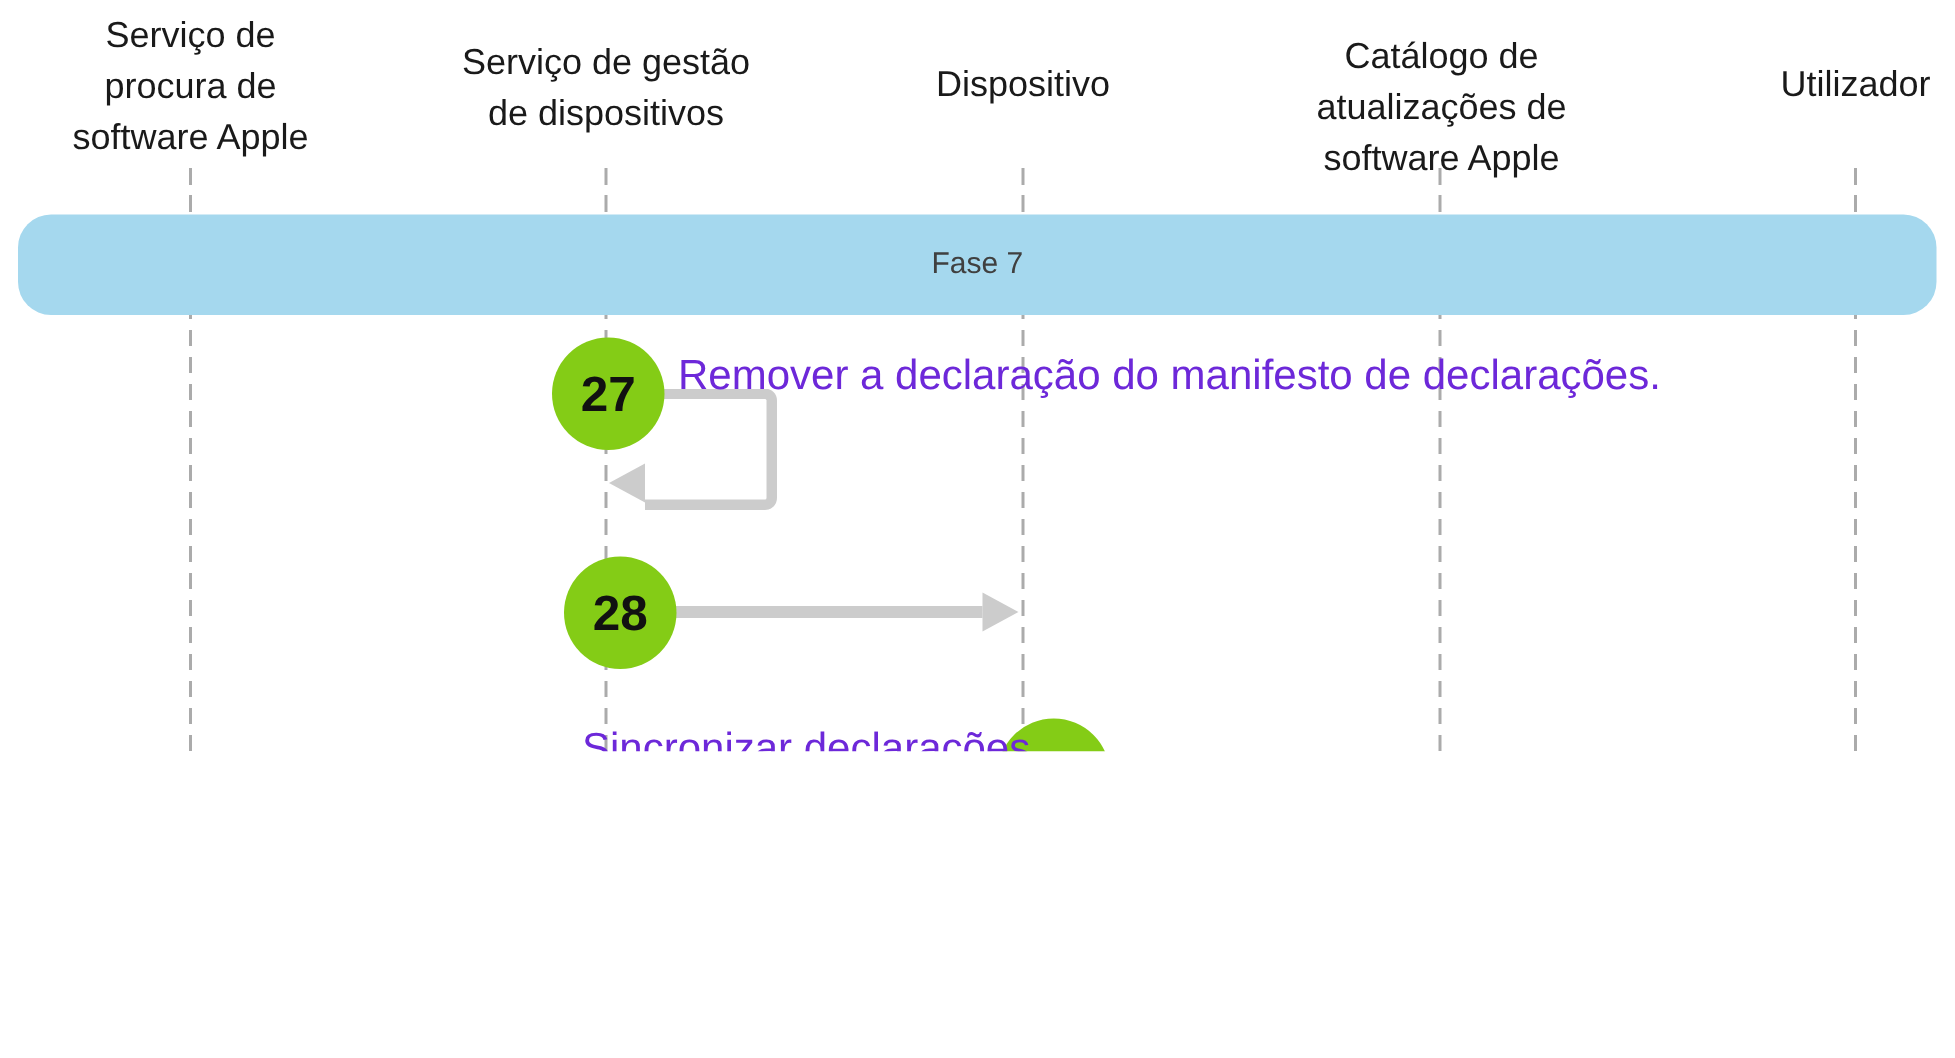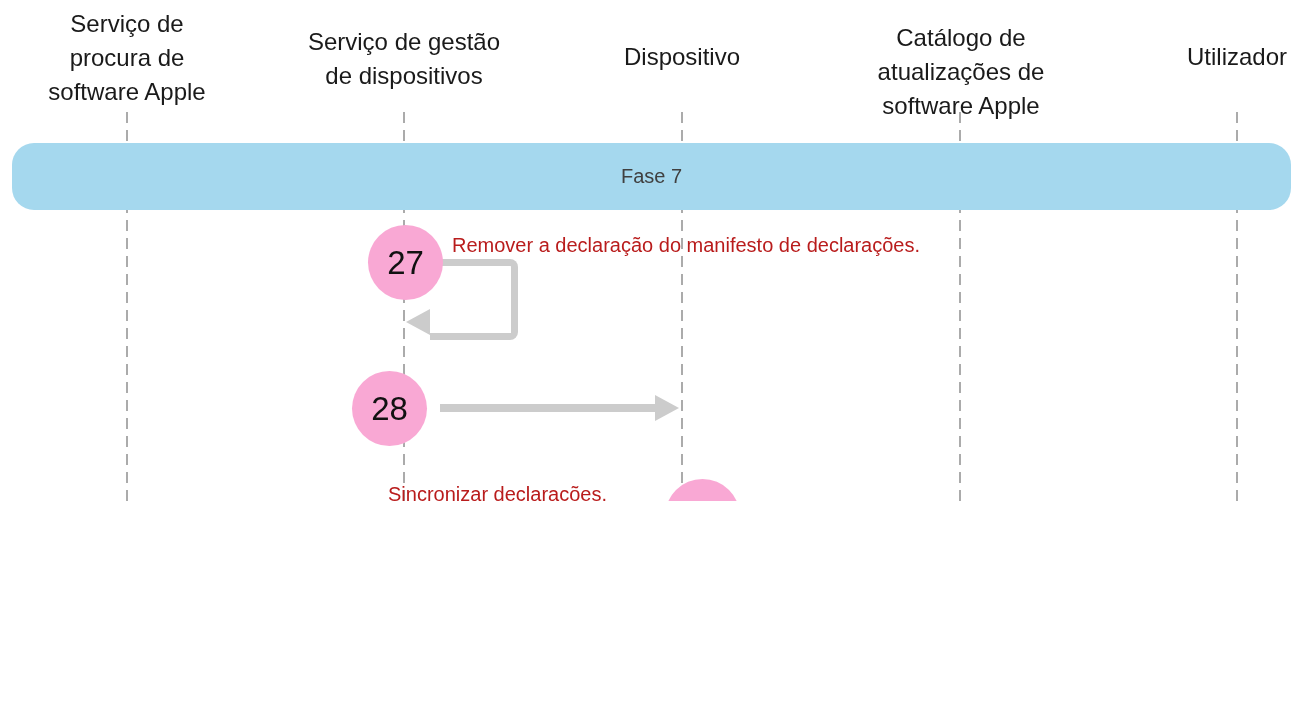--- a/index.html
+++ b/index.html
@@ -63,31 +63,32 @@
     position:absolute;width:0;height:0;
     border-top:13px solid transparent;
     border-bottom:13px solid transparent;
     border-left:24px solid #cccccc;
     z-index:3;
   }
   .circle{
     position:absolute;
     width:75px;height:75px;
     border-radius:50%;
-    background:#f9a8d4;
+    background:#84cc16;
     display:flex;align-items:center;justify-content:center;
     font-size:33px;
     color:#111;
     z-index:4;
+    font-weight:bold;
   }
   .step-label{
     position:absolute;
-    font-size:20px;
+    font-size:28px;
     white-space:nowrap;
-    color:#b91c1c;
+    color:#6d28d9;
     z-index:5;
   }
 </style>
 </head>
 <body>
 
 <div id="canvas">
 
   <div class="lifeline" style="left:126px"></div>
   <div class="lifeline" style="left:403px"></div>
@@ -112,21 +113,21 @@
 
   <div class="loop" style="left:430px;top:259px;width:81px;height:67px"></div>
   <div class="arrowhead-left" style="left:406px;top:309px"></div>
   <div class="circle" style="left:368px;top:225px">
     <span>27</span>
   </div>
   <div class="step-label" style="left:452px;top:234px">Remover a declaração do manifesto de declarações.</div>
 
   <div class="arrow-line" style="left:440px;top:404px;width:215px"></div>
   <div class="arrowhead-right" style="left:655px;top:395px"></div>
-  <div class="circle" style="left:352px;top:371px">
+  <div class="circle" style="left:376px;top:371px">
     <span>28</span>
   </div>
 
   <div class="arrow-line dashed" style="left:430px;top:512px;width:220px"></div>
   <div class="arrowhead-left" style="left:406px;top:503px"></div>
   <div class="circle" style="left:665px;top:479px">
     <span>29</span>
   </div>
   <div class="step-label" style="left:388px;top:483px">Sincronizar declarações.</div>
 

